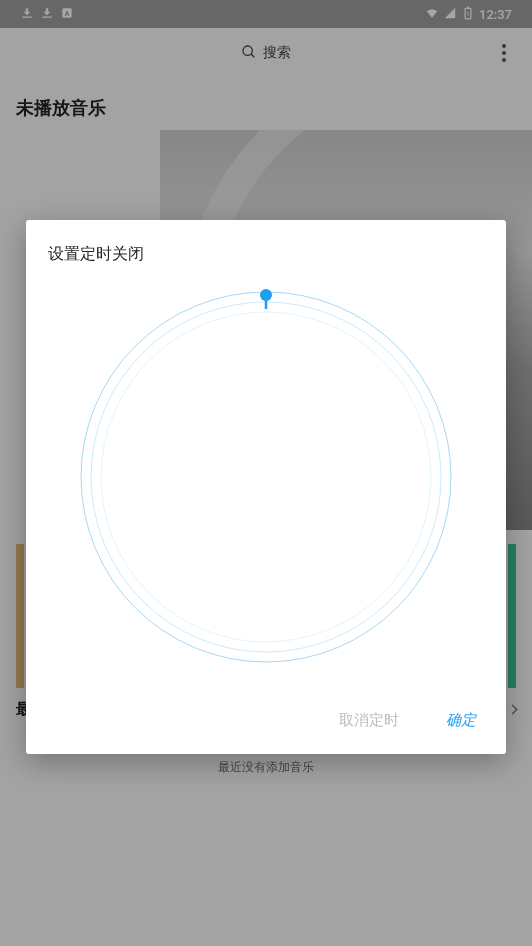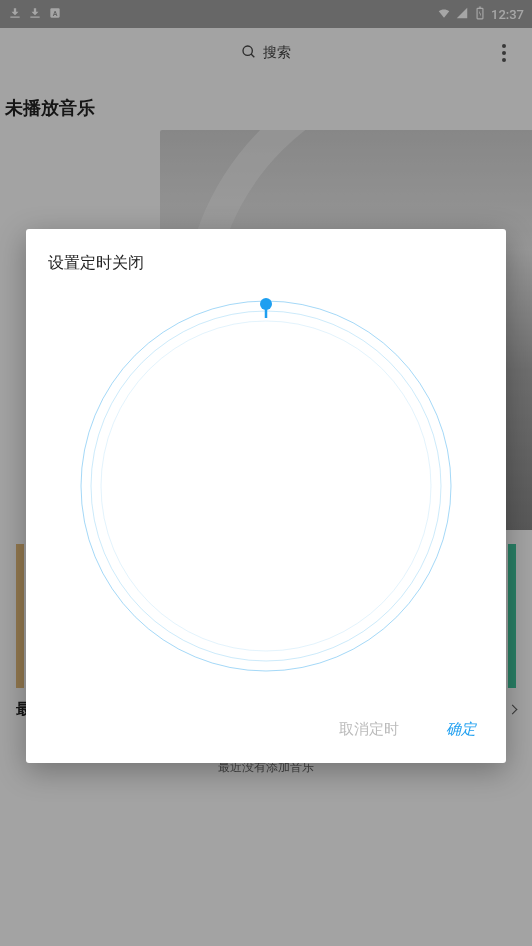--- a/index.html
+++ b/index.html
@@ -11,21 +11,21 @@
   overflow: hidden;
   position: relative;
 }
 
 
 .status-bar {
   height: 28px;
   background: #9e9e9e;
   display: flex;
   align-items: center;
-  padding: 0 8px;
+  padding: 0 20px;
   color: #fff;
   font-size: 13px;
   font-weight: 500;
 }
 .status-left { display: flex; gap: 6px; align-items: center; }
 .status-right { margin-left: auto; display: flex; gap: 4px; align-items: center; }
 .status-icon { width: 14px; height: 14px; }
 
 
 .top-bar {
@@ -63,21 +63,21 @@
   justify-content: center;
   gap: 3px;
 }
 .more-btn div { width: 4px; height: 4px; border-radius: 50%; background: #555; }
 
 
 .main-heading {
   font-size: 18px;
   font-weight: 700;
   color: #222;
-  padding: 18px 5px 10px;
+  padding: 18px 16px 10px;
 }
 .hero-img {
   margin-left: 160px;
   margin-right: -10px;
   height: 400px;
   background: linear-gradient(180deg, #d0d0d0 0%, #e8e8e8 30%, #aaa 60%, #888 100%);
   border-radius: 2px;
   position: relative;
   overflow: hidden;
 }
@@ -122,21 +122,21 @@
   position: absolute;
   inset: 0;
   background: rgba(0,0,0,0.35);
 }
 
 
 .dialog {
   position: absolute;
   left: 26px;
   right: 26px;
-  top: 229px;
+  top: 220px;
   background: #fff;
   border-radius: 3px;
   box-shadow: 0 8px 30px rgba(0,0,0,0.3);
   padding: 24px 22px 14px;
 }
 .dialog-title {
   font-size: 16px;
   color: #222;
 }
 .dial-wrap {

